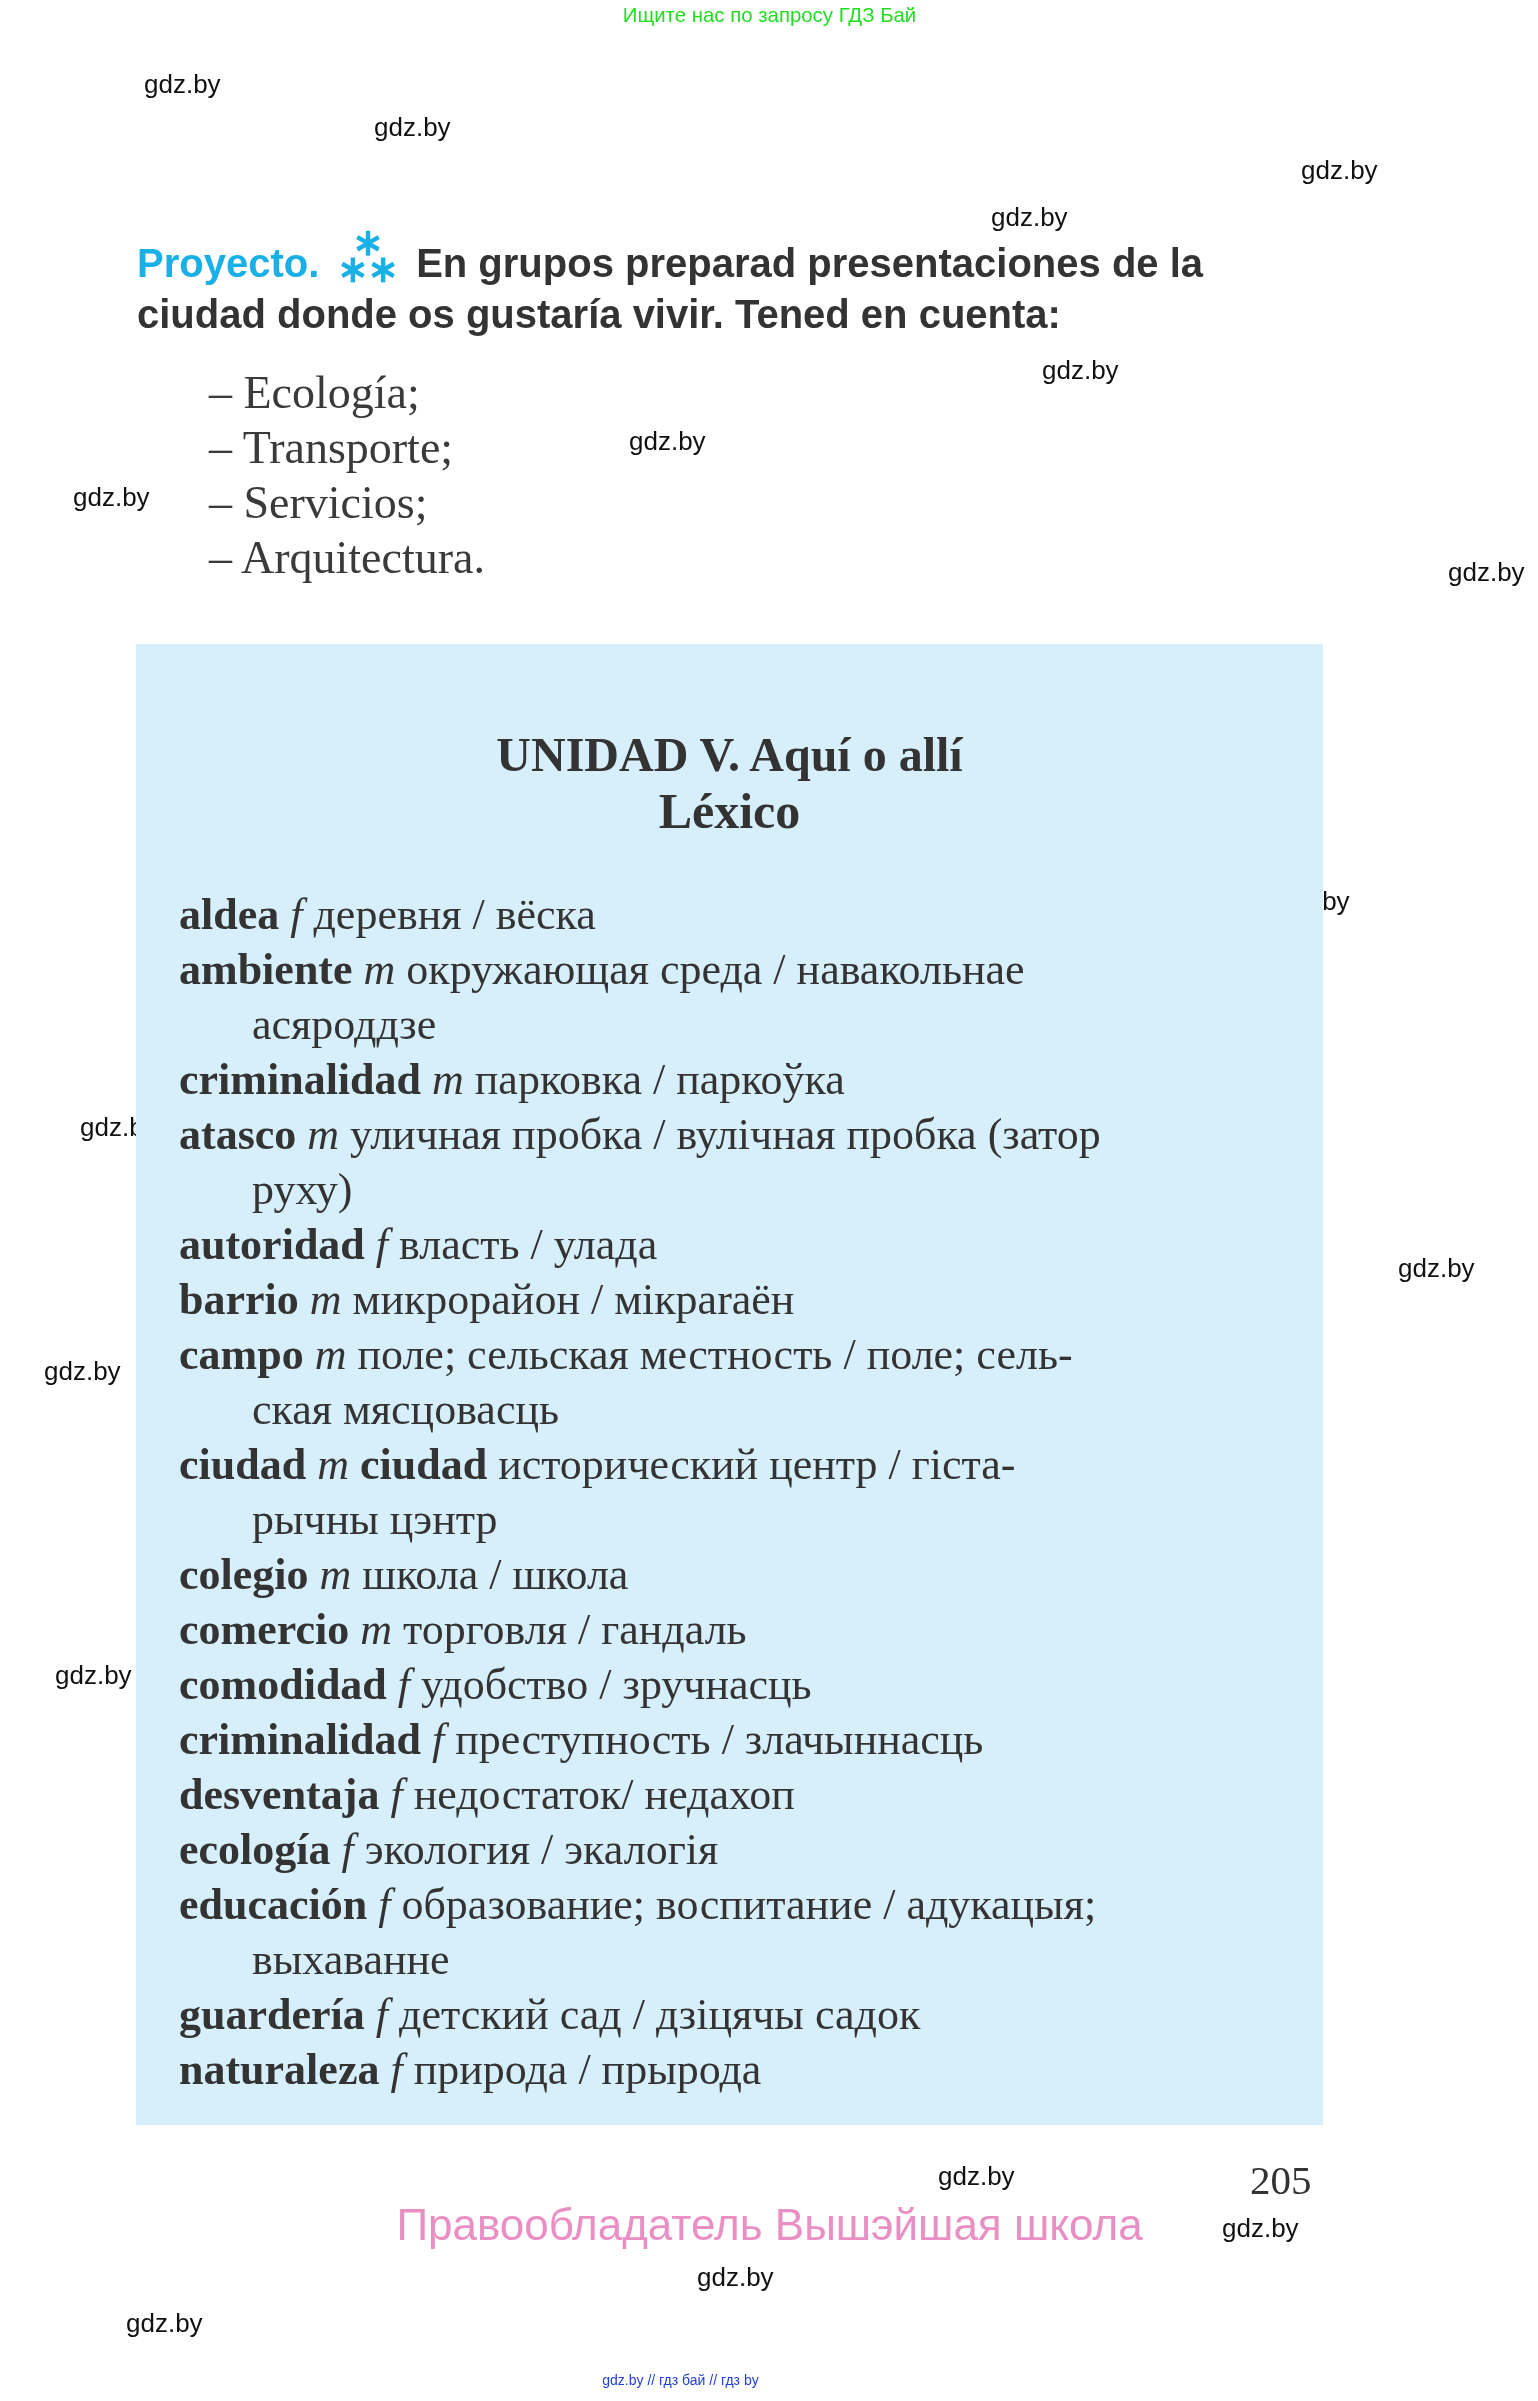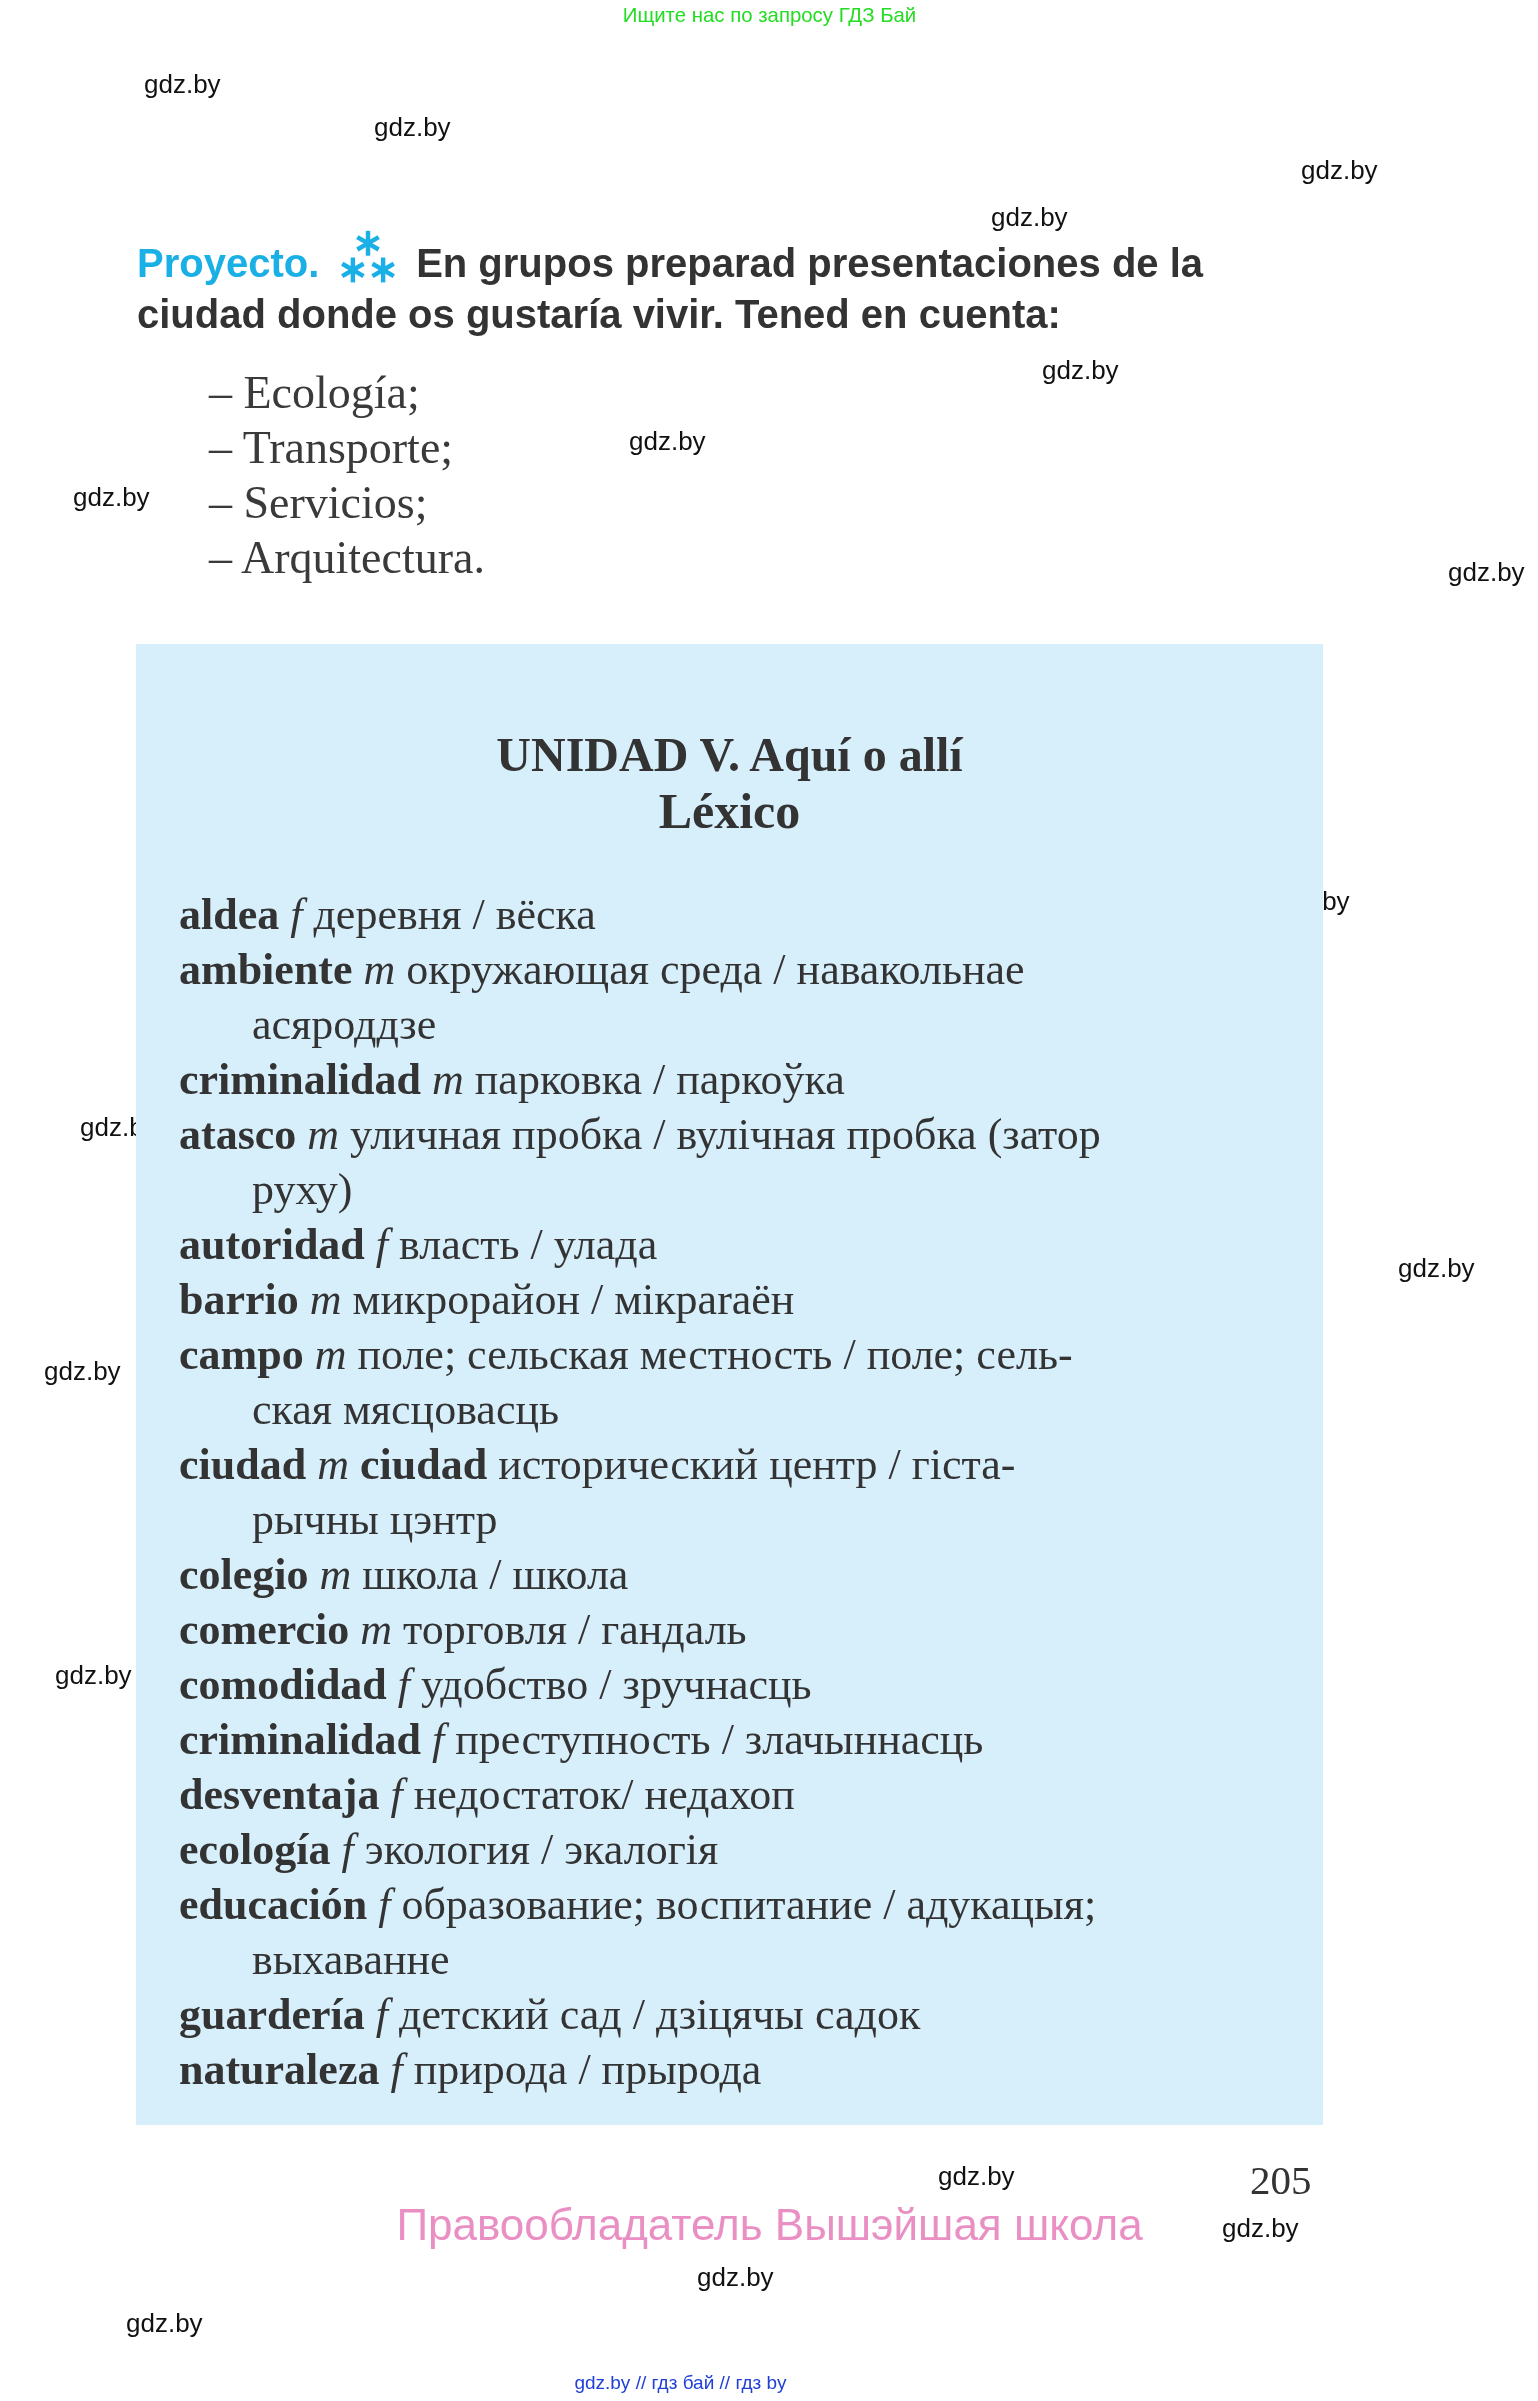--- a/index.html
+++ b/index.html
@@ -20,21 +20,21 @@
   .lexico { left:136px; top:782px; width:1187px; text-align:center; font-weight:bold; font-size:50px; color:#333; }
   .entries { left:179px; top:887px; width:1104px; font-size:44px; line-height:55px; color:#333; }
   .entry { text-align:justify; }
   .entry .w { font-weight:bold; }
   .entry .g { font-style:italic; }
   .entry .cont { display:block; padding-left:73px; }
   .page-num { left:1250px; top:2156px; font-size:41px; color:#333; }
   .rights { left:0; top:2200px; width:1539px; text-align:center; font-family:"Liberation Sans", sans-serif;
             font-size:44px; color:#ea8fc3; }
   .bottom-links { left:0; top:2372px; width:1361px; text-align:center; font-family:"Liberation Sans", sans-serif;
-                  font-size:19px; color:#2040d8; }
+                  font-size:14px; color:#2040d8; }
   .bottom-links span { cursor:pointer; }
 </style>
 </head>
 <body>
 
 <div class="abs top-banner">Ищите нас по запросу ГДЗ Бай</div>
 
 <div id="watermarks">
     <div class="abs wm" style="left: 144px; top: 69px;">gdz.by</div>
     <div class="abs wm" style="left: 374px; top: 112px;">gdz.by</div>

